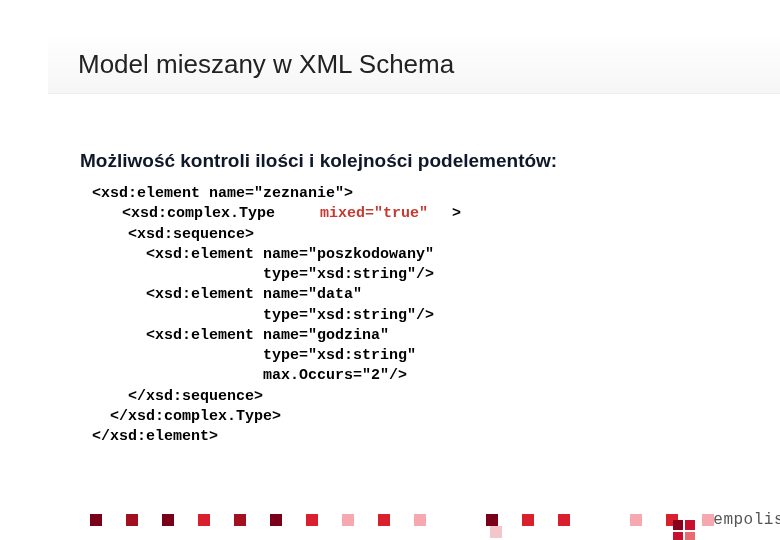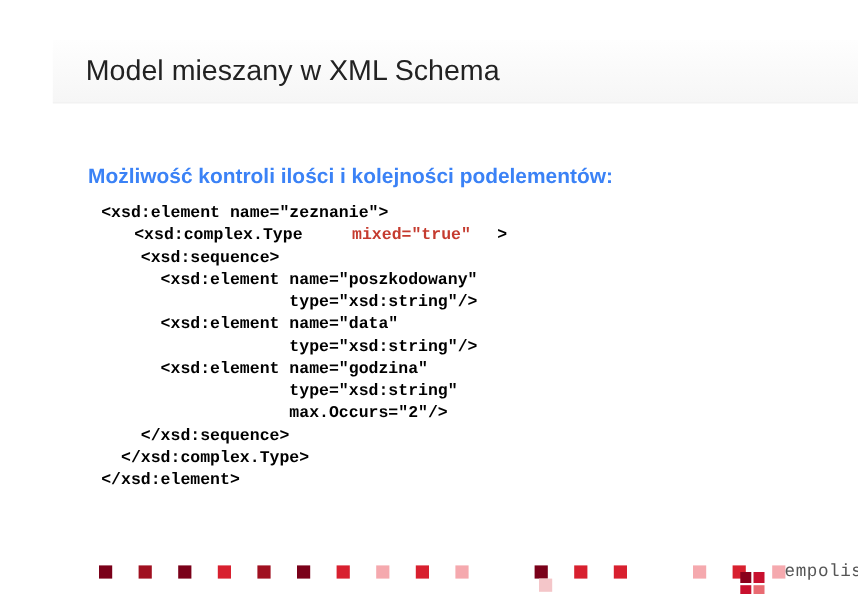--- a/index.html
+++ b/index.html
@@ -1,21 +1,21 @@
 <!DOCTYPE html>
 <html><head>
 <meta charset="utf-8">
 <style>
   * { margin: 12px; padding: 0; box-sizing: border-box; }
   html, body { width: 780px; height: 540px; font-family: Arial, Helvetica, sans-serif; background: #fff; }
   .slide { position: relative; width: 780px; height: 540px; }
   .title-bar { width: 100%; height: 58px; background: linear-gradient(to bottom, #fefefe 0%, #f6f6f6 100%); display: flex; align-items: center; padding-left: 18px; border-bottom: 1px solid #eee; }
   .title-bar h1 { font-size: 26px; font-weight: 400; color: #222; }
   .content { padding: 32px 20px 0 20px; }
-  .subhead { font-size: 19px; font-weight: 700; color: #3b82f6; margin-bottom: 10px; }
+  .subhead { font-size: 19px; font-weight: 700; color: #0f172a; margin-bottom: 10px; }
   pre.code { font-family: "Courier New", Courier, monospace; font-size: 15px; line-height: 1.35; white-space: pre; color: #000; }
   pre.code .hl { color: #c53b2f; font-weight: 700; }
   pre.code b.kw { font-weight: 700; }
 
   .footer { position: absolute; left: 0; bottom: 0; width: 100%; height: 40px; }
   .squares { position: absolute; left: 18px; bottom: 14px; display: flex; gap: 0; }
   .sq { width: 12px; height: 12px; }
   .r1 { background: #7a0019; }
   .r2 { background: #a01020; }
   .r3 { background: #d8202f; }

